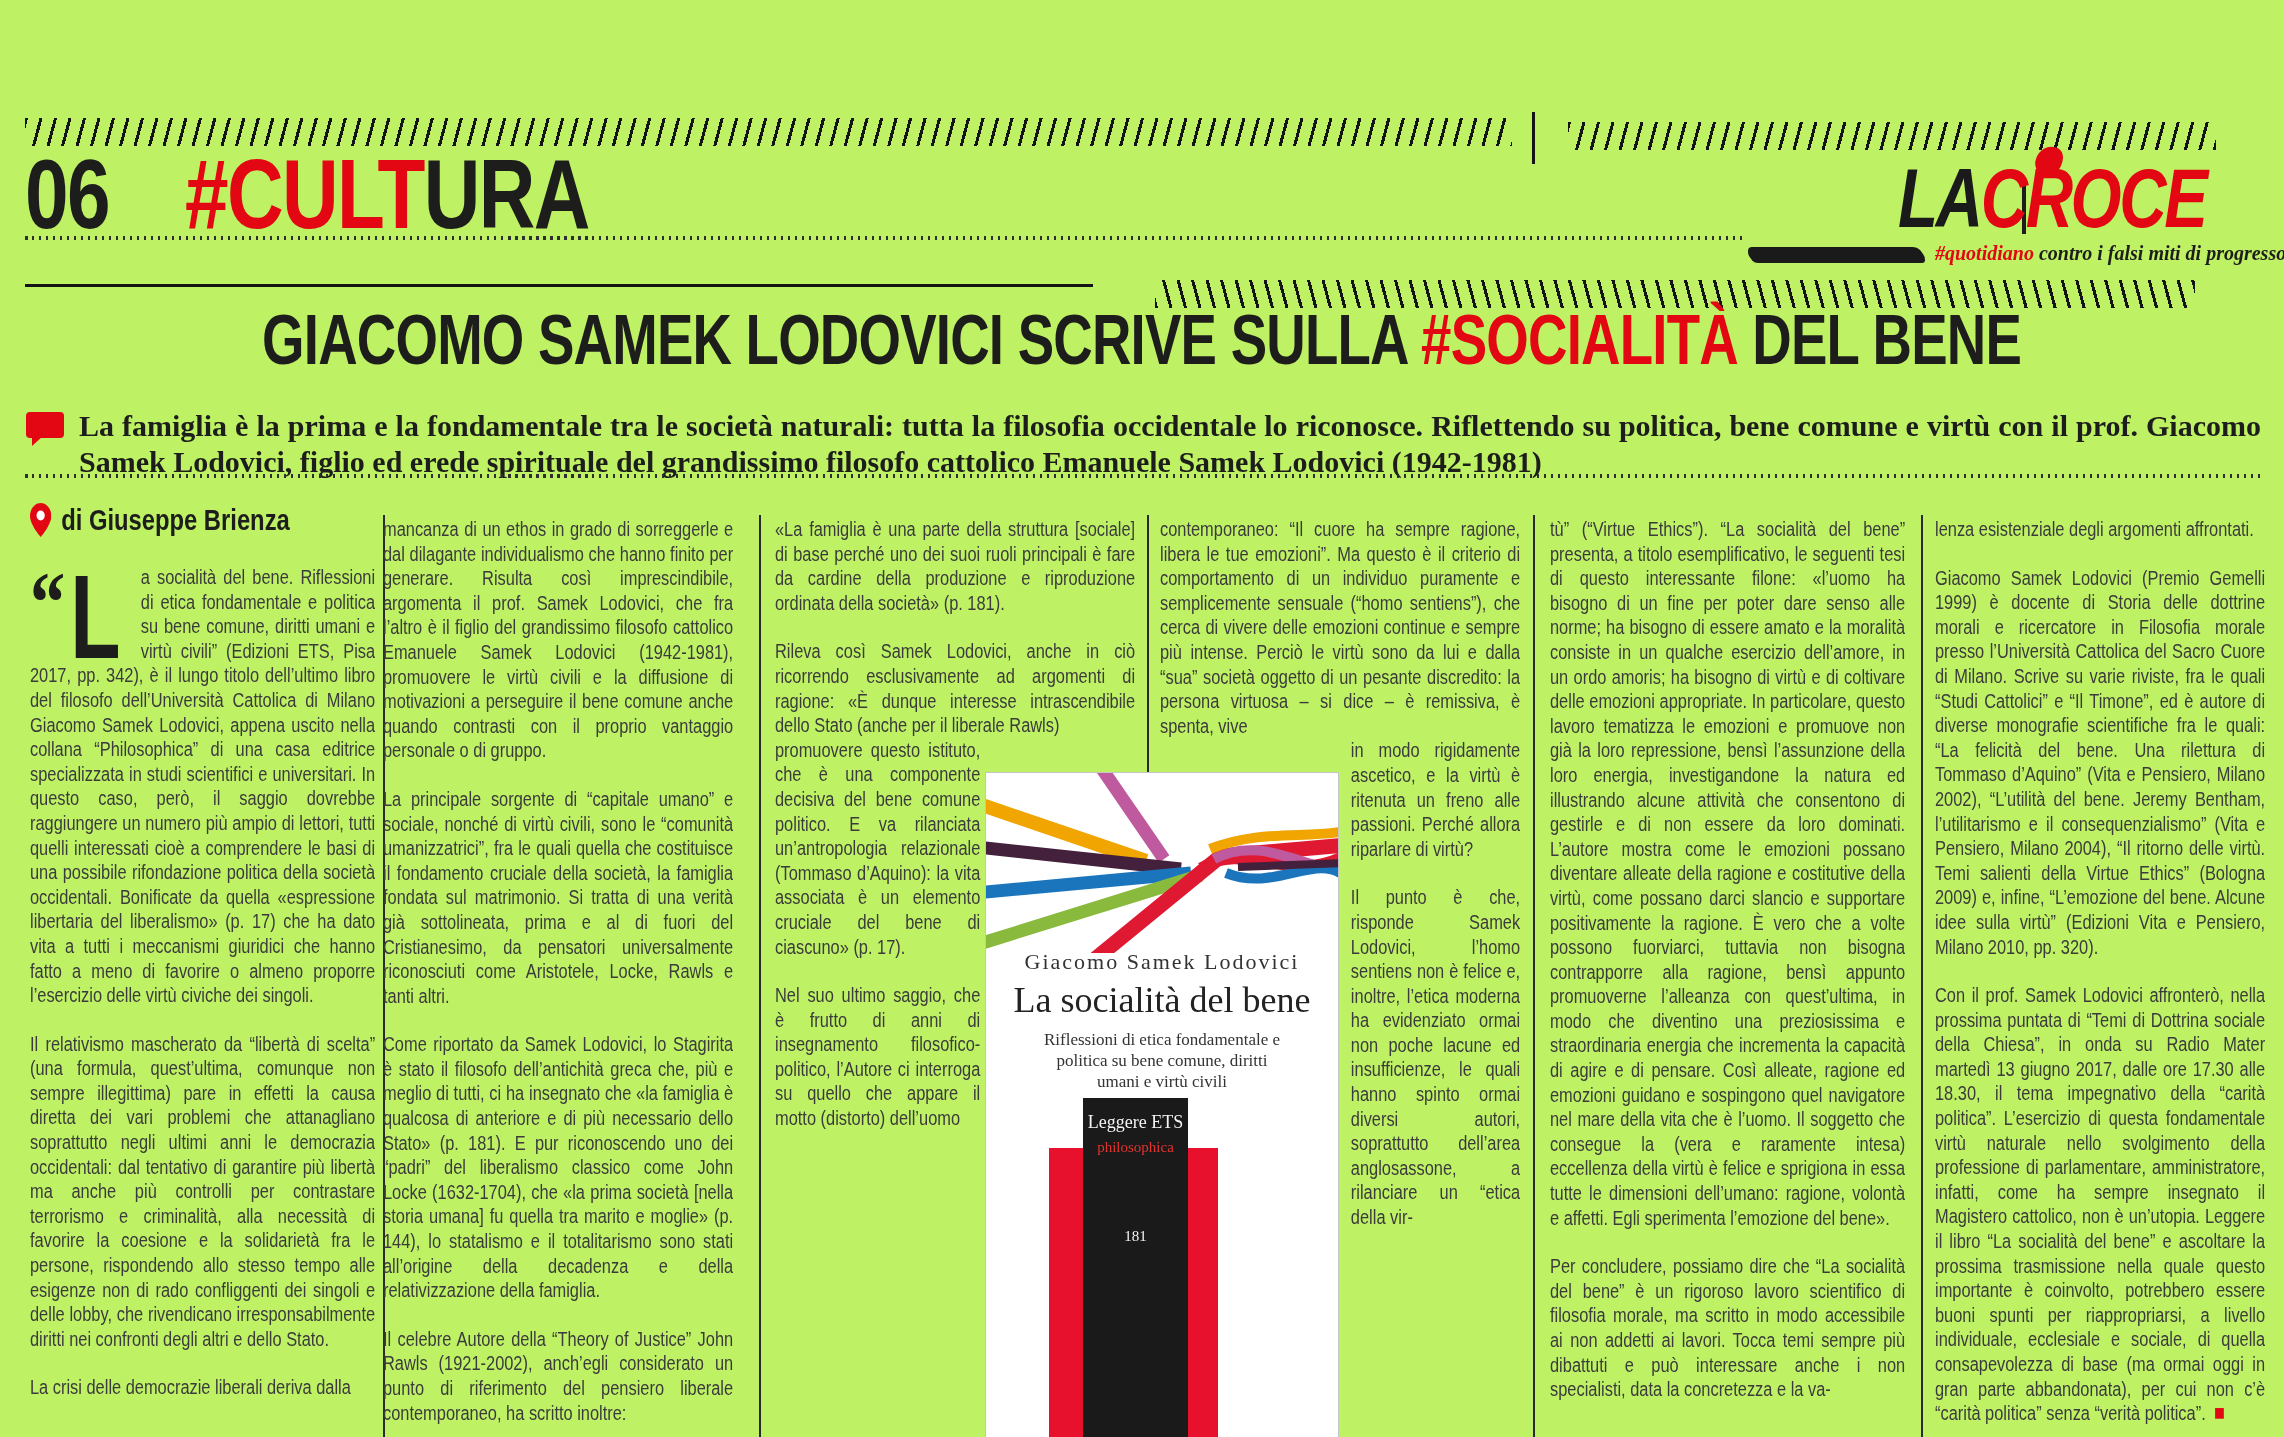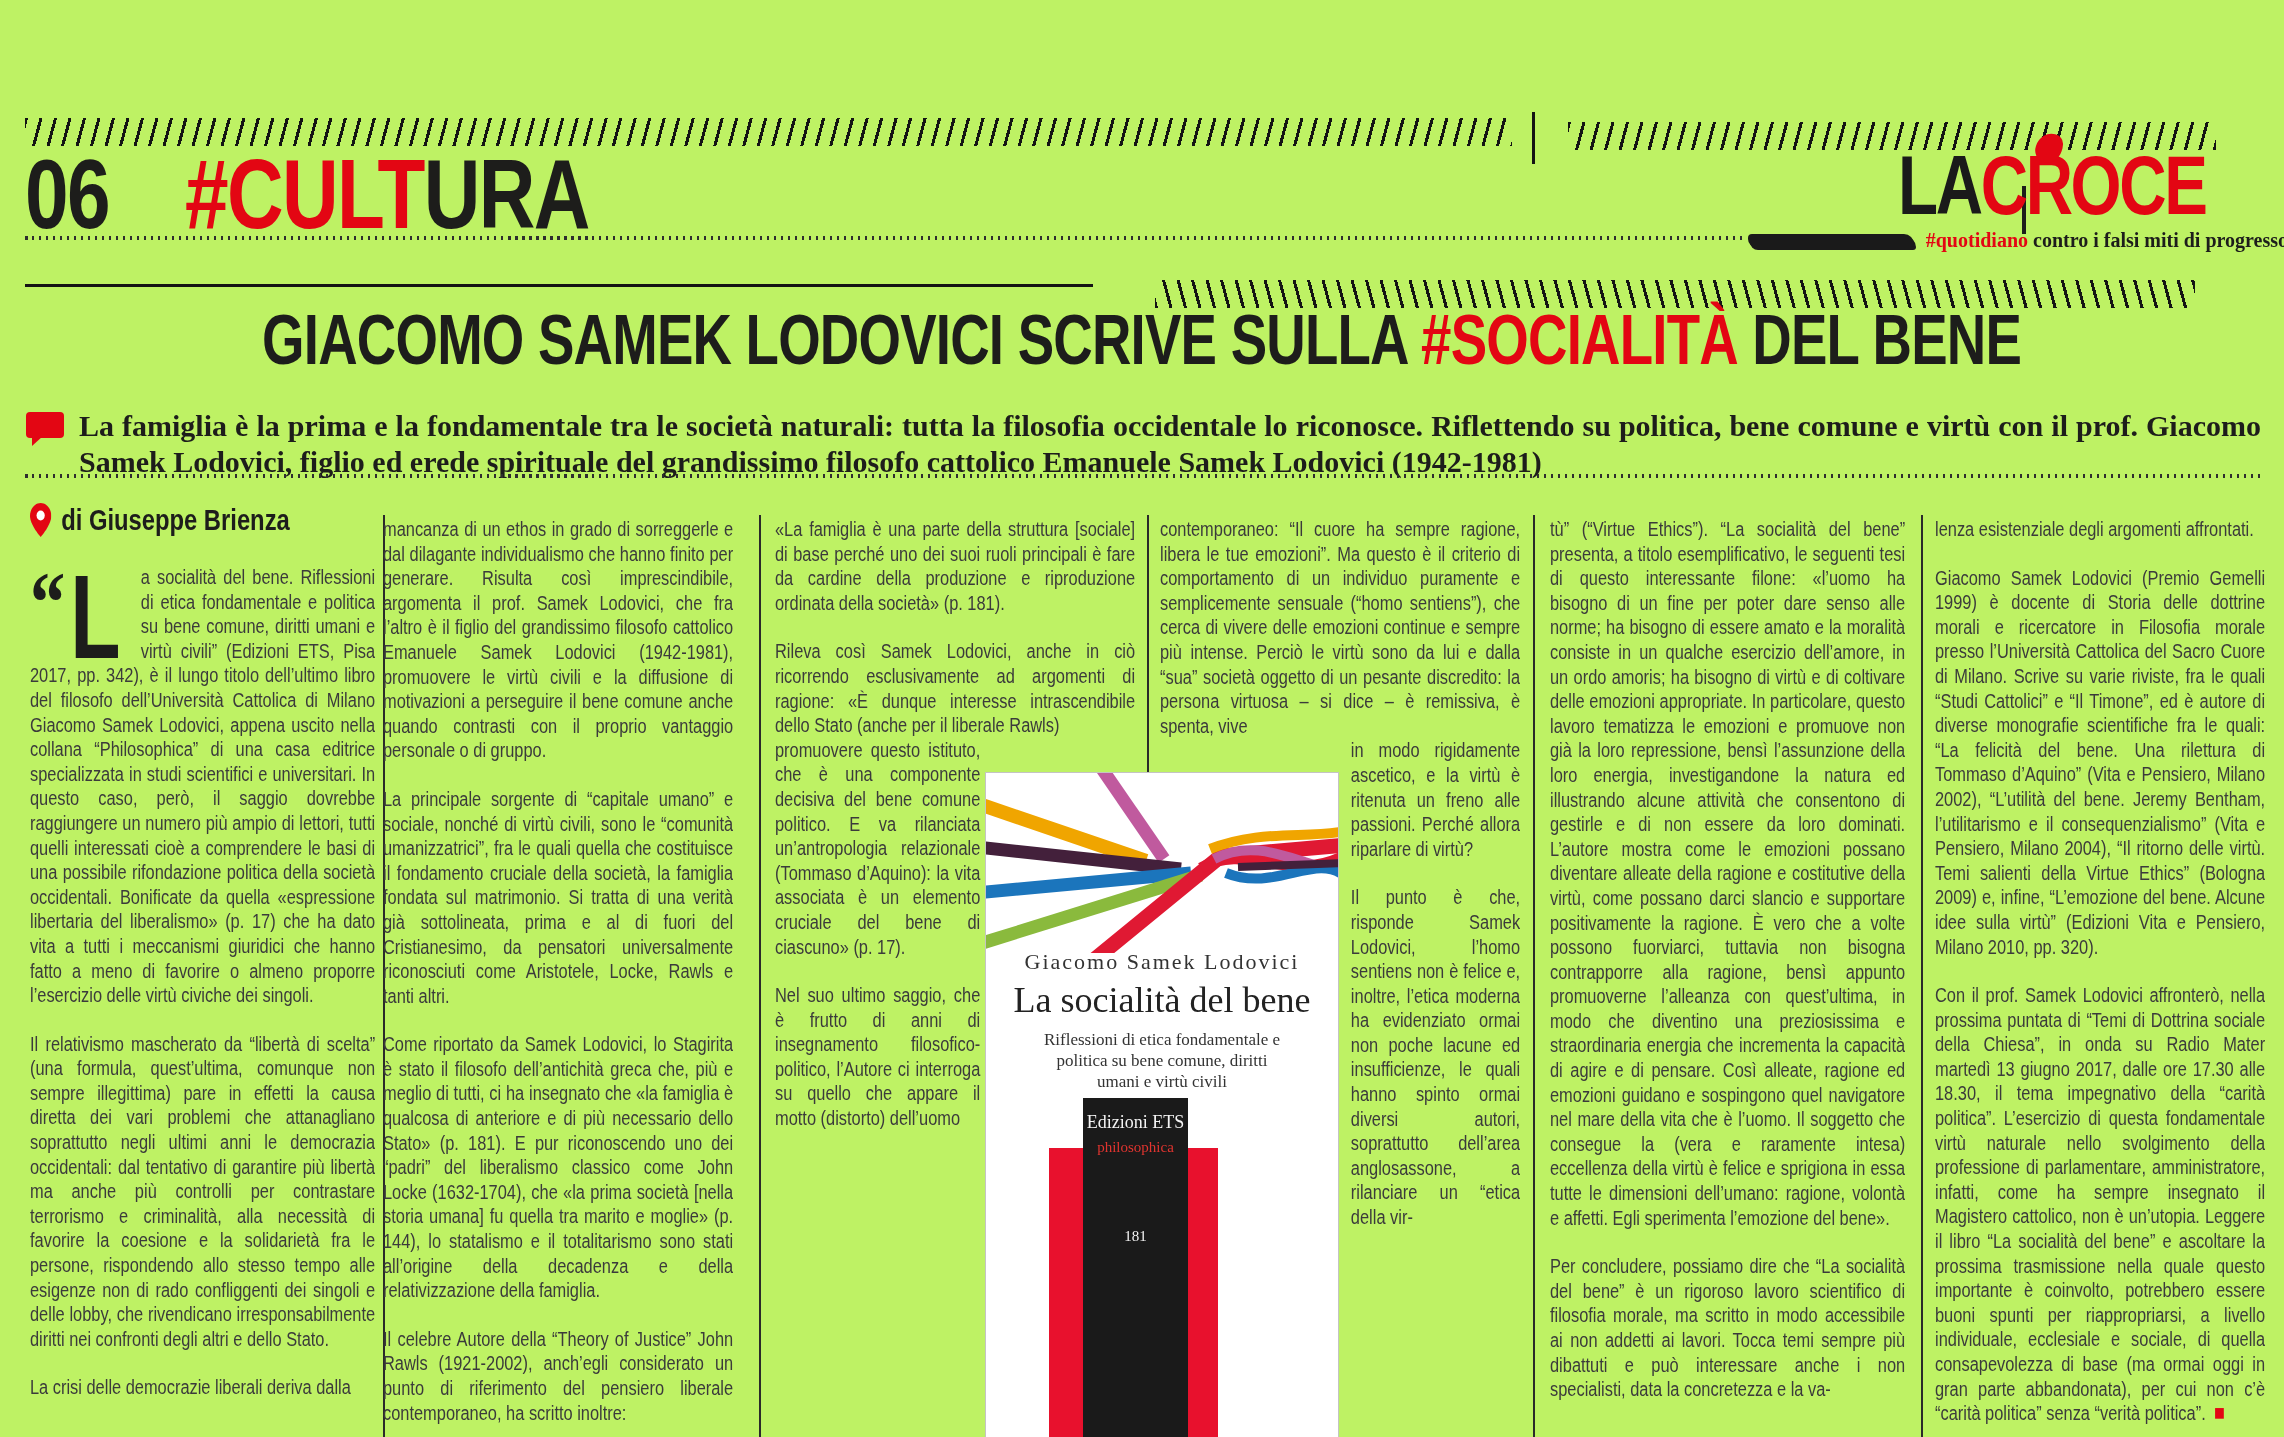--- a/index.html
+++ b/index.html
@@ -11,21 +11,21 @@
   .vbar{position:absolute;background:#141414;}
   .dotted{position:absolute;height:4px;background:repeating-linear-gradient(90deg,#2e2e2e 0 2.5px,transparent 2.5px 7px);}
   .thinline{position:absolute;height:3px;background:#141414;}
   .section-title{position:absolute;left:25px;top:138px;font-weight:bold;font-size:98px;
                  letter-spacing:-2px;color:#1d1d1b;transform:scaleX(.8);transform-origin:0 0;white-space:nowrap;}
   .section-title .num{margin-right:95px;}
   .red{color:#e30613;}
   .dateline{position:absolute;left:1558px;top:192px;font-size:34px;color:#1d1d1b;white-space:nowrap;}
   .dateline b{font-weight:bold;}
   .date-bar{position:absolute;left:2022px;top:186px;width:4px;height:48px;background:#1d1d1b;}
-  .logo{position:absolute;left:1898px;top:145px;width:380px;}
+  .logo{position:absolute;left:1898px;top:158px;width:380px;font-style:italic;}
   .logo .word{font-weight:900;font-size:84px;letter-spacing:-3px;line-height:80px;white-space:nowrap;
               transform:scaleX(.78);transform-origin:0 0;font-family:"Liberation Sans",sans-serif;}
   .logo .blot{position:absolute;left:138px;top:-12px;width:26px;height:30px;background:#e30613;
               border-radius:60% 40% 55% 45%;transform:rotate(18deg);}
   .logo-tagrow{position:absolute;left:-150px;top:84px;width:540px;display:flex;align-items:center;}
   .scribble{width:175px;height:13px;background:#1a1a1a;border-radius:4px 10px 3px 8px;margin-right:12px;
             box-shadow:2px 3px 0 0 #1a1a1a;}
   .tagline{font-family:"Liberation Serif",serif;font-weight:bold;font-size:20px;color:#1d1d1b;white-space:nowrap;}
   
   .headline{position:absolute;left:0;top:300px;width:2284px;text-align:center;white-space:nowrap;}
@@ -201,19 +201,19 @@
       <path d="M228 86 C278 60 322 100 360 96" fill="none" stroke="#c05a9e" stroke-width="10"></path>
       <path d="M240 100 C290 120 330 78 360 104" fill="none" stroke="#1b75bc" stroke-width="10"></path>
       <path d="M224 76 C274 56 320 66 360 58" fill="none" stroke="#f0a500" stroke-width="10"></path>
       <path d="M252 94 L360 90" fill="none" stroke="#43203b" stroke-width="8"></path>
     </svg>
     <div class="author">Giacomo Samek Lodovici</div>
     <div class="title">La socialità del bene</div>
     <div class="subtitle">Riflessioni di etica fondamentale e politica su bene comune, diritti umani e virtù civili</div>
     <div class="redsq"></div>
     <div class="blackbox">
-      <div class="publisher">Edizioni ETS</div>
+      <div class="publisher">Leggere ETS</div>
       <div class="series">philosophica</div>
       <div class="sernum">181</div>
     </div>
   </div>
 
 </div>
 
 </body></html>

